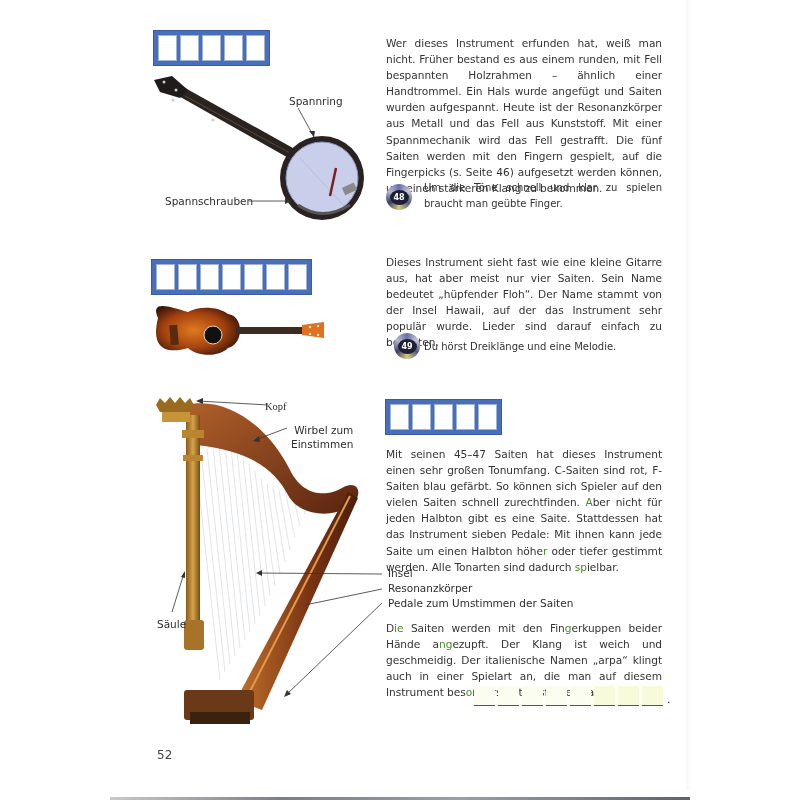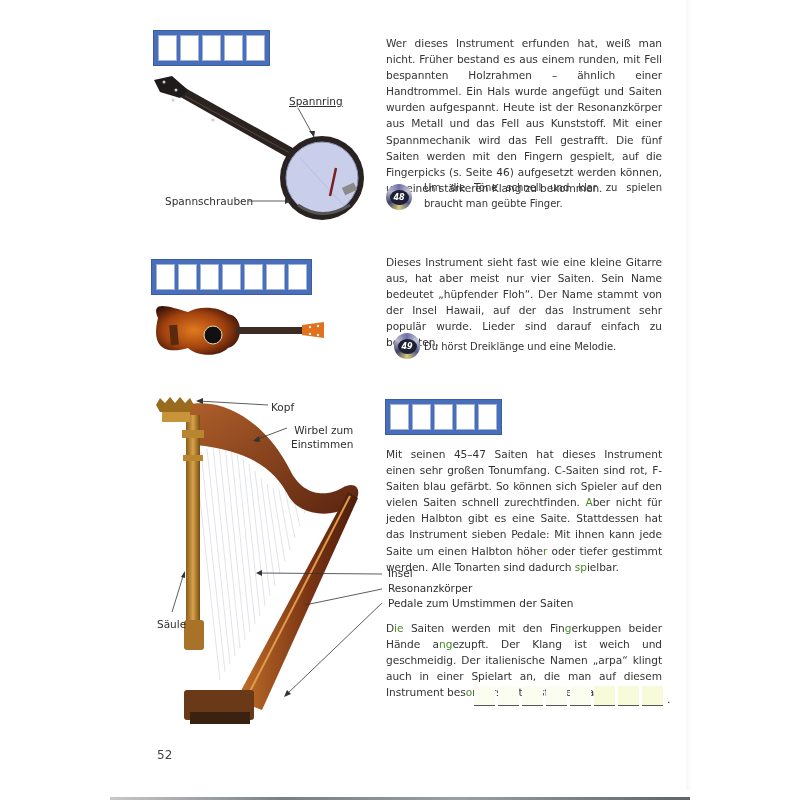--- a/index.html
+++ b/index.html
@@ -20,21 +20,21 @@
   
   .text { position: absolute; font-size: 10.6px; line-height: 16.1px; color: #333; text-align: justify; letter-spacing: -0.05px; }
   .label { position: absolute; font-size: 10.5px; color: #2e2e2e; white-space: nowrap; line-height: 14px; }
   .green { color: #4a8a2a; }
 
   
   .cd { position: absolute; width: 26px; height: 26px; border-radius: 50%;
     background: conic-gradient(#6b6fa8, #c9c9d6, #4f5a8a, #d8c97a, #3d416d, #b8b7cc, #6b6fa8);
     display: flex; align-items: center; justify-content: center; }
   .cd-num { width: 19px; height: 15px; border-radius: 50%; background: #1d1f33; color: #fff;
-    font-size: 8px; font-weight: bold; display: flex; align-items: center; justify-content: center; font-style: italic; }
+    font-size: 8px; font-weight: bold; display: flex; align-items: center; justify-content: center; }
   .cd-text { position: absolute; font-size: 10px; line-height: 16px; color: #333; text-align: justify; }
 
   .page-number { position: absolute; left: 157px; top: 748px; font-size: 12px; color: #444; }
 
   
   .blanks { position: absolute; left: 474px; top: 686px; display: flex; gap: 3px; align-items: flex-end; }
   .blank { width: 21px; height: 20px; border-bottom: 1px solid #555; background: #fbfdf0; }
   .blank.hl { background: #f7fbd9; }
   .blank-period { font-size: 11px; line-height: 12px; margin-left: 1px; }
 
@@ -72,21 +72,21 @@
     <line x1="300" y1="158" x2="346" y2="208" stroke="#aab0d0" stroke-width="0.6"></line>
     <line x1="336" y1="168" x2="330" y2="196" stroke="#7a2020" stroke-width="2.5"></line>
     <rect x="343" y="185" width="13" height="8" fill="#8a8a8a" transform="rotate(-25 349 189)"></rect>
     <path d="M298,205 Q322,222 350,205" stroke="#555" stroke-width="3" fill="none"></path>
 
     <line x1="298" y1="108" x2="314" y2="137" stroke="#333" stroke-width="0.8"></line>
     <polygon points="314,137 309,131 315,131" fill="#333"></polygon>
     <line x1="249" y1="201" x2="289" y2="201" stroke="#333" stroke-width="0.8"></line>
     <polygon points="291,201 285,198 285,204" fill="#333"></polygon>
   </svg>
-  <div class="label" style="left:289px; top:94px;text-decoration:underline;">Spannring</div>
+  <div class="label" style="left:289px; top:94px;">Spannring</div>
   <div class="label" style="left:165px; top:194px;text-align:right;">Spannschrauben</div>
 
   <div class="text" style="left:386px; top:35px; width:276px;">Wer dieses Instrument erfunden hat, weiß man nicht. Früher bestand es aus einem runden, mit Fell bespann­ten Holzrahmen – ähnlich einer Handtrommel. Ein Hals wurde angefügt und Saiten wurden aufgespannt. Heute ist der Resonanzkörper aus Metall und das Fell aus Kunststoff. Mit einer Spannmechanik wird das Fell gestrafft. Die fünf Saiten werden mit den Fingern gespielt, auf die Fingerpicks (s. Seite 46) aufgesetzt werden können, um einen stärkeren Klang zu bekom­men.</div>
 
   <div class="cd" style="left:386px; top:184px;">
     <div class="cd-num">48</div>
   </div>
   <div class="cd-text" style="left:424px; top:180px; width:238px;">Um die Töne schnell und klar zu spielen braucht man geübte Finger.</div>
 
   <div class="letter-boxes" style="left:151px; top:259px;">
@@ -185,21 +185,21 @@
     <line x1="287" y1="428" x2="255" y2="440" stroke="#333" stroke-width="0.8"></line>
     <polygon points="253,441 259,436 260,442" fill="#333"></polygon>
     <line x1="382" y1="574" x2="258" y2="573" stroke="#333" stroke-width="0.8"></line>
     <polygon points="256,573 262,570 262,576" fill="#333"></polygon>
     <line x1="382" y1="589" x2="305" y2="605" stroke="#333" stroke-width="0.8"></line>
     <line x1="382" y1="603" x2="286" y2="695" stroke="#333" stroke-width="0.8"></line>
     <polygon points="284,697 287,690 291,694" fill="#333"></polygon>
     <line x1="172" y1="612" x2="184" y2="573" stroke="#333" stroke-width="0.8"></line>
     <polygon points="185,571 185,578 181,577" fill="#333"></polygon>
   </svg>
-  <div class="label" style="left:271px; top:400px;">Kopf</div>
+  <div class="label" style="left:265px; top:400px;font-family:Liberation Serif, serif;">Kopf</div>
   <div class="label" style="left:291px; top:423px; line-height:14px;text-align:right;">
     <div>Wirbel zum</div>
     <div>Einstimmen</div>
   </div>
   <div class="label" style="left:157px; top:617px;">Säule</div>
   <div class="label" style="left:388px; top:566px;">Insel</div>
   <div class="label" style="left:388px; top:581px;">Resonanzkörper</div>
   <div class="label" style="left:388px; top:596px;">Pedale zum Umstimmen der Saiten</div>
 
   <div class="letter-boxes" style="left:385px; top:399px;">

